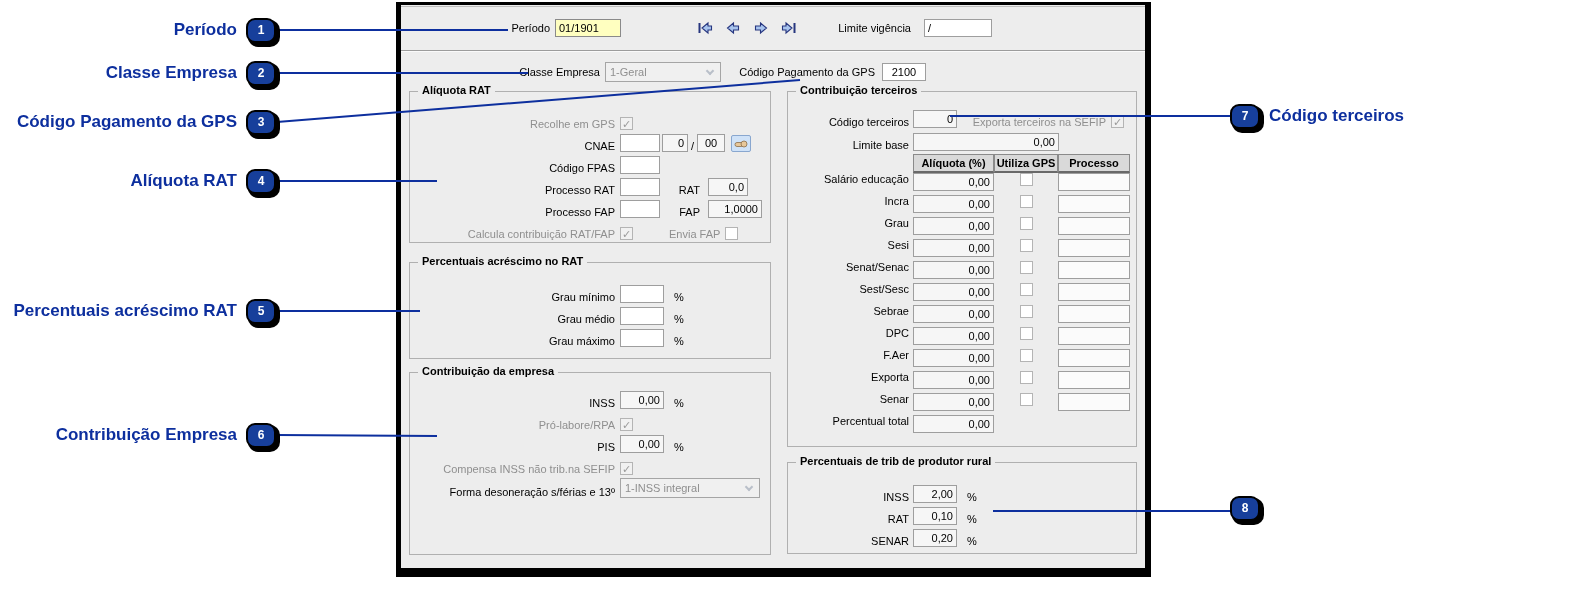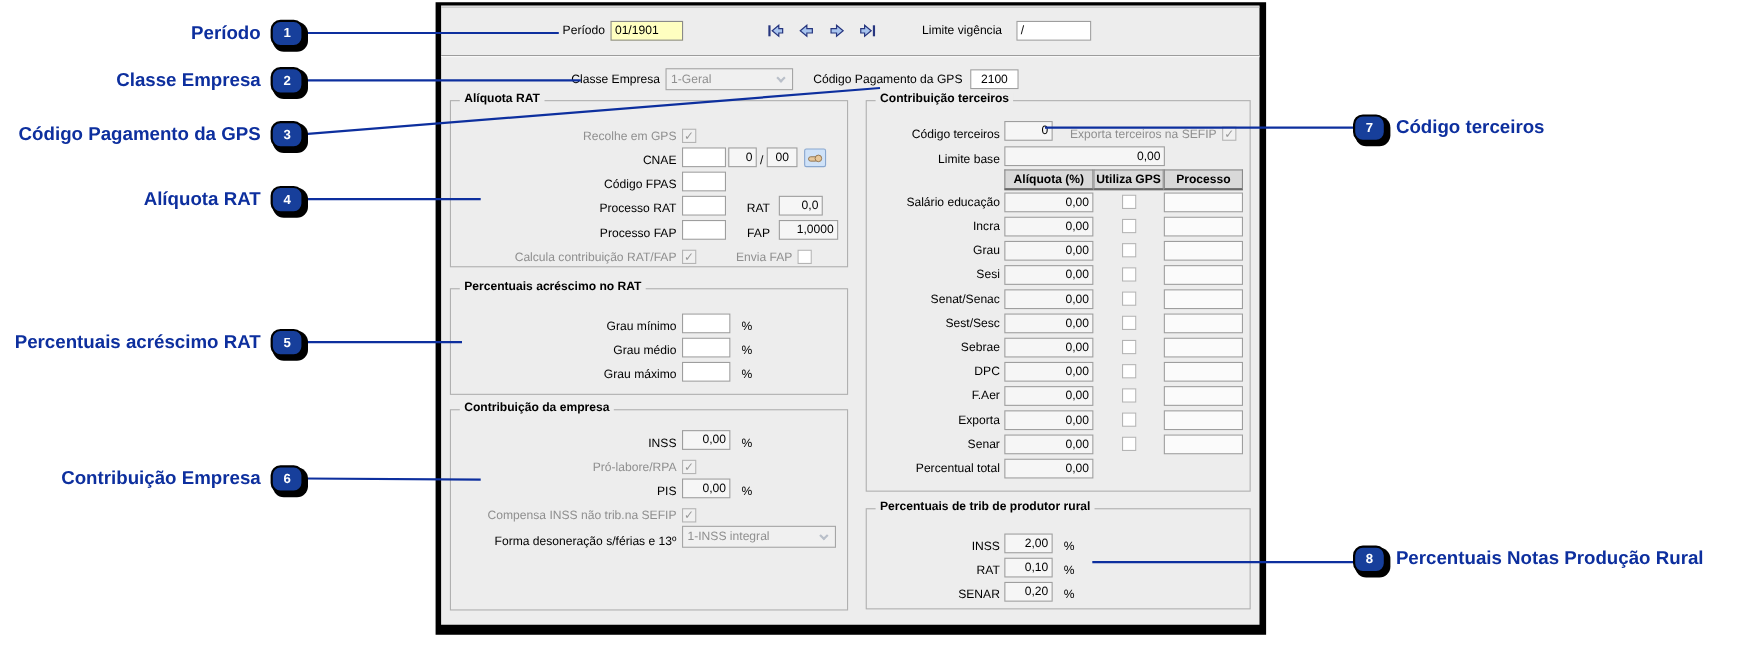--- a/index.html
+++ b/index.html
@@ -48,21 +48,21 @@
   .sub35 { width:35px; text-align:right; margin-left:5px; margin-right:0; }
   .pct { margin-left:10px; }
 
   
   .tlab { width:113px; text-align:right; margin-right:4px; white-space:nowrap; }
   .tali { width:81px; } .tcbcol { width:64px; display:flex; justify-content:center; }
   .tproc { width:72px; background:#fbfbfb; }
   .hrow { display:flex; align-items:center; height:19px; margin-top:3px; }
   .hcell { background:#d9d9d9; border:1px solid #8a8a8a; border-bottom:2px solid #696969; font-weight:bold;
            height:19px; display:flex; align-items:center; justify-content:center; }
-  .trow { display:flex; align-items:center; height:21px; margin-bottom:1px; }
+  .trow { display:flex; align-items:flex-start; height:21px; margin-bottom:1px; }
 
   
   .callout { position:absolute; display:flex; align-items:center; gap:9px; height:34px; }
   .callout.cl { right:1315px; justify-content:flex-end; width:420px; }
   .callout.cr { left:1230px; }
   .callout .txt { font-weight:bold; font-size:17px; color:#0d2f9e; white-space:nowrap; }
   .badge { width:30px; height:25px; background:#173f9b; border:2px solid #000; border-radius:9px;
            box-shadow:3px 3px 0 1px #000; color:#fff; font-weight:bold; font-size:12px;
            display:flex; align-items:center; justify-content:center; flex:none; }
   svg.lines { position:absolute; left:0; top:0; width:1591px; height:590px; pointer-events:none; }
@@ -404,16 +404,15 @@
   <div class="callout cl" style="top:418px">
     <span class="txt">Contribuição Empresa</span>
     <span class="badge">6</span>
   </div>
   <div class="callout cr" style="top:99px">
     <span class="badge">7</span>
     <span class="txt">Código terceiros</span>
   </div>
   <div class="callout cr" style="top:491px">
     <span class="badge">8</span>
-    <span class="txt">Percentuais Notas Produção Rural</span>
   </div>
 
 </div>
 
 </body></html>

